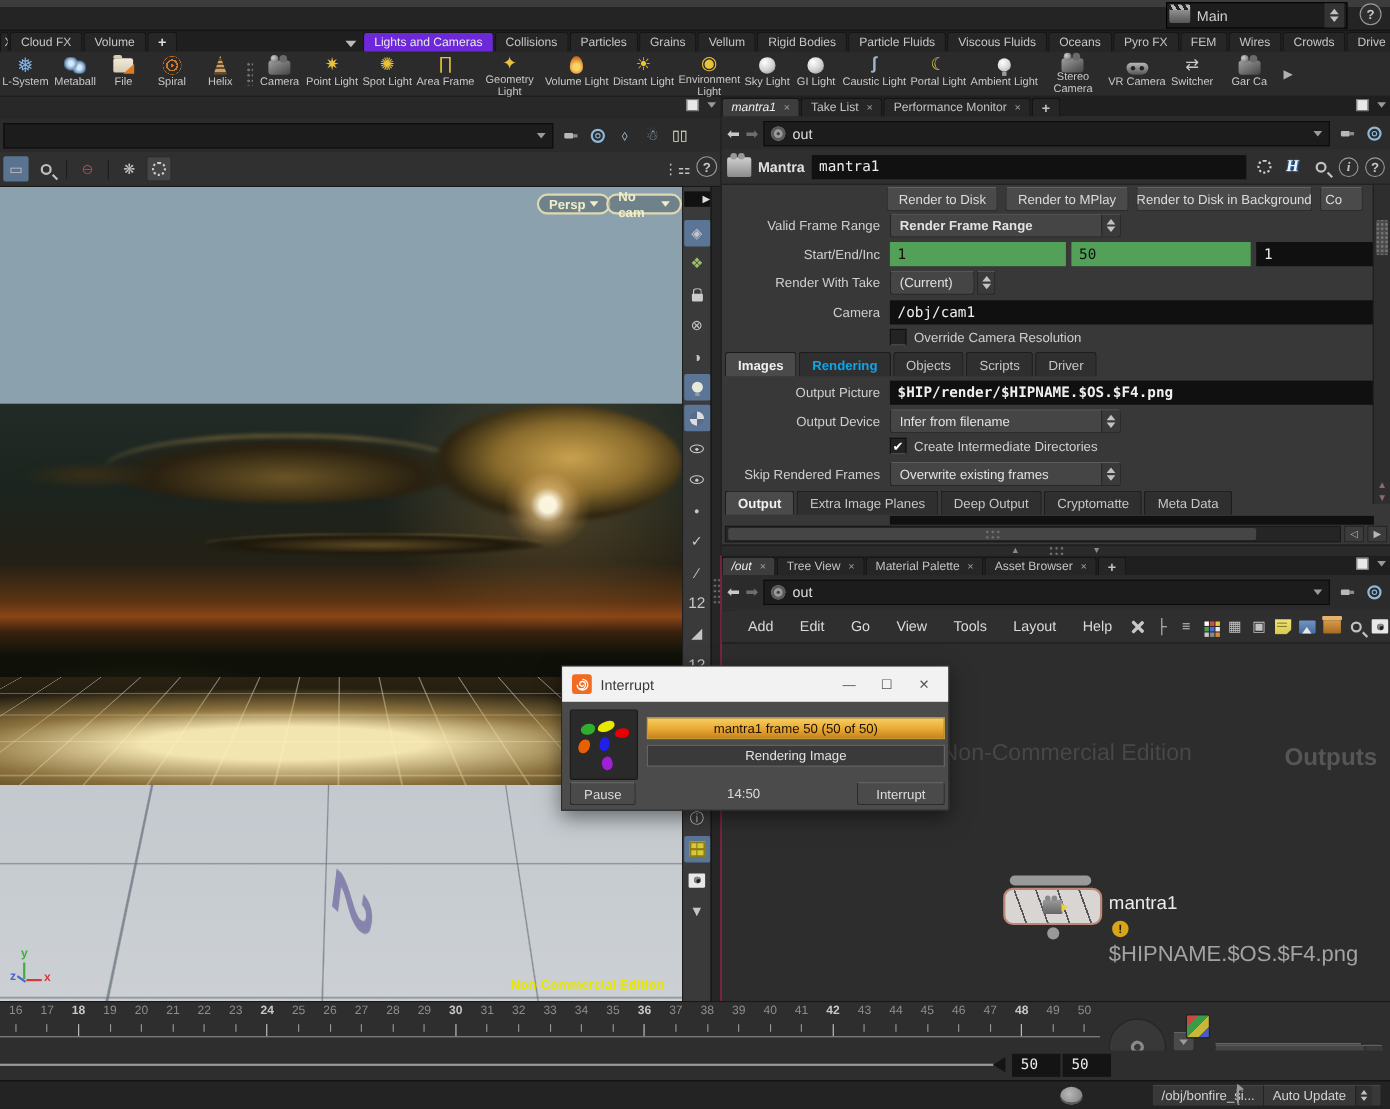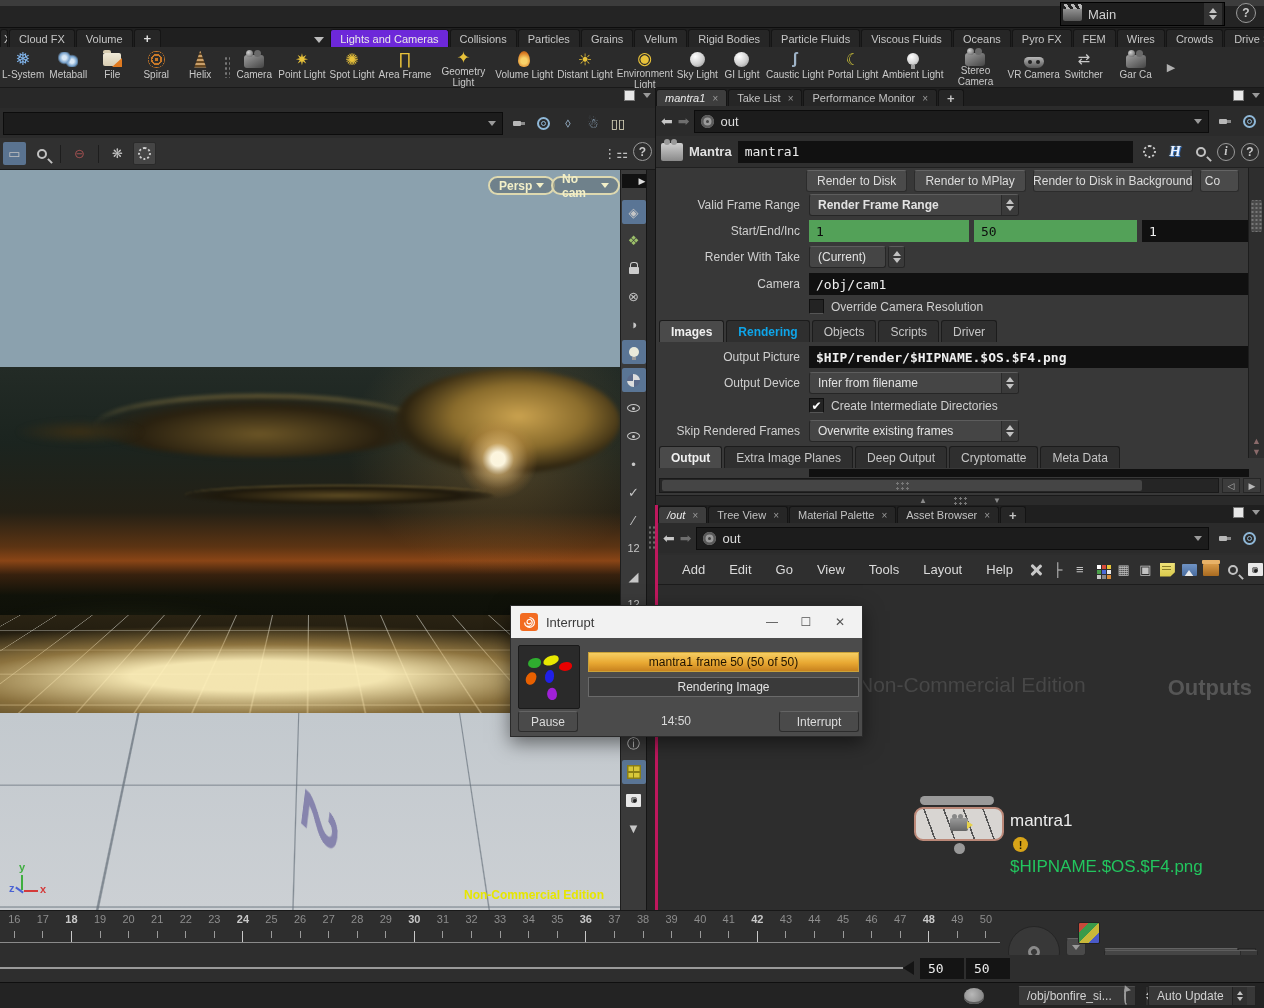--- a/index.html
+++ b/index.html
@@ -159,21 +159,21 @@
   #gizmo .azl{left:-3px;top:17px;color:#4a62d4;}
   #vp-watermark{position:absolute;right:16px;top:718px;color:#e6e600;font-size:12px;font-weight:bold;}
 
   
   #vside{left:620px;top:170px;width:26px;height:740px;background:#3a3a3a;border-left:1px solid #1e1e1e;
          display:flex;flex-direction:column;align-items:center;padding-top:4px;}
   #vside .vs-top{width:24px;height:14px;background:#111;display:flex;align-items:center;justify-content:flex-end;color:#ddd;font-size:9px;margin-bottom:10px;}
   .vsi{width:24px;height:24px;margin:2px 0;border-radius:2px;display:flex;align-items:center;justify-content:center;
        color:#c6c6c6;font-size:13px;position:relative;flex:0 0 auto;}
   .vsi.active{background:#5a7595;}
-  .vsi .mini{font-size:11px;}
+  .vsi .mini{font-size:14px;}
   .lockbody{width:10px;height:7px;background:#ccc;border-radius:1px;position:relative;margin-top:5px;}
   .lockbody::before{content:"";position:absolute;left:1.5px;top:-5px;width:6px;height:5px;border:1.5px solid #ccc;border-bottom:none;border-radius:3px 3px 0 0;}
   .bulb{width:10px;height:10px;border-radius:50%;background:#e9e9da;position:relative;}
   .bulb::after{content:"";position:absolute;left:3px;bottom:-3px;width:4px;height:3px;background:#999;}
   .matball{width:13px;height:13px;border-radius:50%;background:conic-gradient(#ddd 0 25%,#5a6a8a 0 50%,#ddd 0 75%,#5a6a8a 0);}
   .eyeic{width:13px;height:8px;border:1.5px solid #c6c6c6;border-radius:50%;position:relative;}
   .eyeic::after{content:"";position:absolute;left:4px;top:1.5px;width:3px;height:3px;border-radius:50%;background:#c6c6c6;}
   .imgic{width:15px;height:12px;background:linear-gradient(#6f93c4,#4a6da0);border-radius:1px;position:relative;overflow:hidden;}
   .imgic::after{content:"";position:absolute;left:2px;bottom:-1px;width:0;height:0;
       border-left:5px solid transparent;border-right:5px solid transparent;border-bottom:7px solid #e8e8e8;}
@@ -226,21 +226,21 @@
   #rscroll .arr{position:absolute;left:3px;font-size:9px;color:#8a6a6a;}
   #hscroll{position:absolute;left:3px;top:390px;width:560px;height:15px;background:#252525;border:1px solid #191919;}
   #hscroll .thumb{position:absolute;left:2px;top:1px;width:480px;height:11px;background:#454545;border-radius:2px;display:flex;align-items:center;justify-content:center;}
   #hsbtns{position:absolute;left:566px;top:390px;display:flex;gap:3px;}
   #hsbtns .b{width:18px;height:15px;display:flex;align-items:center;justify-content:center;background:#3c3c3c;border:1px solid #262626;color:#b8b8b8;font-size:9px;}
   #pane-div{position:absolute;left:0;top:407px;width:100%;height:10px;background:#2a2a2a;border-top:1px solid #1a1a1a;
             display:flex;align-items:center;justify-content:center;gap:26px;}
   #pane-div .mini{font-size:8px;color:#8a8a8a;}
 
   
-  #npane{left:655px;top:505px;width:609px;height:405px;background:#2d2d2d;border-left:3px solid #be185d;overflow:hidden;}
+  #npane{left:655px;top:505px;width:609px;height:405px;background:#2d2d2d;border-left:1px solid #be185d;overflow:hidden;}
   #nmenu{position:absolute;left:0;top:50px;width:100%;height:30px;background:#2f2f2f;border-bottom:1px solid #1c1c1c;
          display:flex;align-items:center;gap:4px;padding-left:14px;}
   #nmenu .mitem{padding:0 10px;color:#dadada;font-size:13px;}
   #nmenu-edge{position:absolute;left:0;top:50px;width:12px;height:30px;background:#191919;color:#999;font-size:8px;
               display:flex;align-items:flex-start;justify-content:center;padding-top:2px;}
   .micon{width:20px;height:20px;display:flex;align-items:center;justify-content:center;color:#c2c2c2;font-size:13px;position:relative;}
   .crosstools{width:14px;height:14px;position:relative;}
   .crosstools::before,.crosstools::after{content:"";position:absolute;left:6px;top:0;width:2.5px;height:14px;background:#c8c8c8;border-radius:1px;}
   .crosstools::before{transform:rotate(45deg);}
   .crosstools::after{transform:rotate(-45deg);}
@@ -257,21 +257,21 @@
         overflow:hidden;display:flex;align-items:center;justify-content:center;}
   #node .slashes{position:absolute;inset:0;background:repeating-linear-gradient(70deg,rgba(0,0,0,0) 0 17px,#555 17px 18.5px);}
   #node .nc{position:relative;width:18px;height:13px;background:linear-gradient(#9a9a9a,#666);border-radius:2px;}
   #node .nc::after{content:"";position:absolute;left:2px;top:-4px;width:5px;height:5px;border-radius:50%;background:#888;box-shadow:6px 0 0 0 #888;}
   #node .nc::before{content:"";position:absolute;right:-5px;top:3px;width:0;height:0;border-top:4px solid transparent;border-bottom:4px solid transparent;border-left:6px solid #e8d24a;}
   #node-badge{position:absolute;left:262px;top:211px;width:74px;height:9px;background:#9a9a9a;border-radius:5px;}
   #node-out{position:absolute;left:296px;top:258px;width:11px;height:11px;border-radius:50%;background:#999;}
   #node-label{position:absolute;left:352px;top:226px;font-size:17px;color:#ececec;}
   #node-warn{position:absolute;left:355px;top:252px;width:15px;height:15px;border-radius:50%;background:#d8a418;color:#201800;
              display:flex;align-items:center;justify-content:center;font-weight:bold;font-size:11px;}
-  #node-file{position:absolute;left:352px;top:272px;font-size:17px;color:#22c55e;}
+  #node-file{position:absolute;left:352px;top:272px;font-size:20px;color:#a3a3a3;}
 
   
   #dialog{left:510px;top:605px;width:353px;height:132px;background:#4b4b4b;border:1px solid #2a2a2a;box-shadow:0 6px 18px rgba(0,0,0,.5);}
   #dlg-title{position:absolute;left:0;top:0;width:100%;height:32px;background:#f2f2f2;display:flex;align-items:center;gap:8px;padding:0 9px;}
   .hlogo{width:18px;height:18px;border-radius:3px;background:#f26b21;display:flex;align-items:center;justify-content:center;}
   .hlogo svg{display:block;}
   #dlg-title .t{color:#3a3a3a;font-size:13px;flex:1;}
   .wbtn{width:26px;height:18px;display:flex;align-items:center;justify-content:center;color:#555;font-size:12px;}
   #dlg-icon{position:absolute;left:7px;top:39px;width:62px;height:64px;background:#2a2a2a;border:1px solid #1a1a1a;border-radius:2px;}
   .blob{position:absolute;border-radius:60% 40% 55% 45%;}
@@ -1065,21 +1065,21 @@
 
   <div id="playbar" class="abs">
     <div id="pline"></div>
     <div id="phandle"></div>
     <div class="pfield" style="left:920px;">50</div>
     <div class="pfield" style="left:966px;">50</div>
   </div>
 
   <div id="statusbar" class="abs">
     <span class="brain abs" style="left:964px;top:5px;"></span>
-    <div class="sdd" style="left:1018px;width:118px;gap:25px;">
+    <div class="sdd" style="left:1047px;width:118px;gap:25px;">
       <span class="lbl">/obj/bonfire_si...</span>
       <span class="spn">
           <span class="tri-u"></span>
           <span class="tri-d"></span>
         </span>
     </div>
     <span class="abs" style="left:1124px;top:6px;"><span class="refresh"></span></span>
     <div class="sdd" style="left:1148px;width:108px;">
       <span class="lbl">Auto Update</span>
       <span class="spn">

